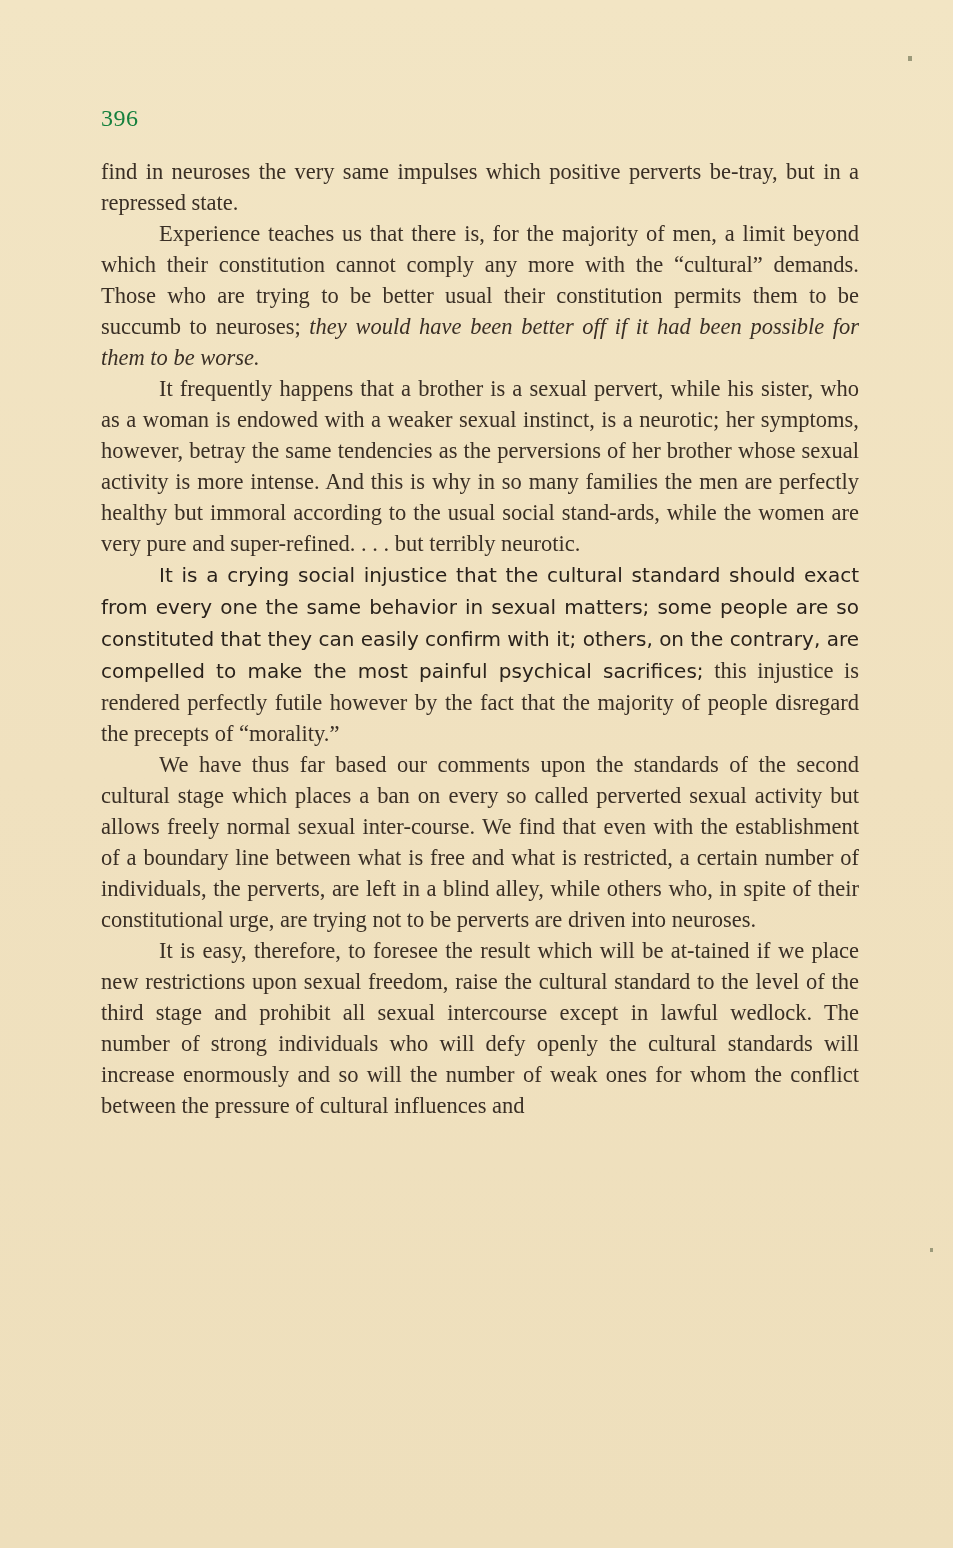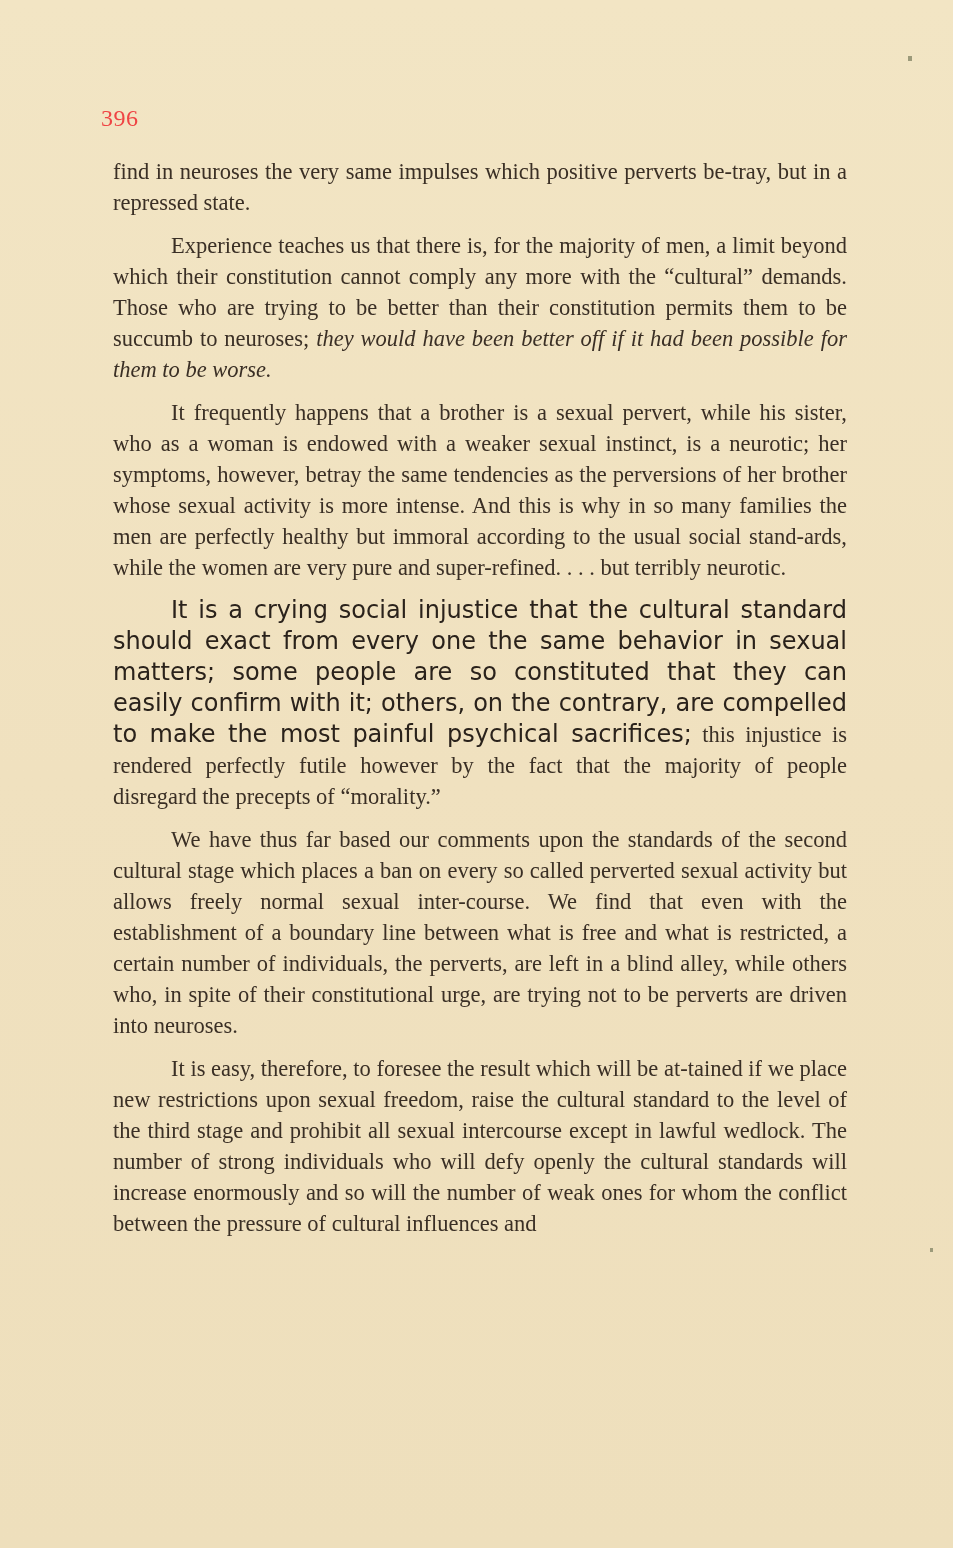--- a/index.html
+++ b/index.html
@@ -6,42 +6,42 @@
   body {
     width: 953px; height: 1548px; overflow: hidden;
     background: #f1e3c1;
     background: linear-gradient(180deg, #f2e5c4 0%, #f0e1bf 50%, #eedfbc 100%);
     font-family: "Liberation Serif", "DejaVu Serif", serif;
     color: #3a2f25;
     position: relative;
   }
   .page { position: absolute; left: 101px; top: 98px; width: 758px; }
   .running-head {
-    font-size: 24px; letter-spacing: 0.5px; color: #ef4444;
+    font-size: 24px; letter-spacing: 0.5px; color: #15803d;
     display: flex; gap: 34px; height: 40px; align-items: center;
   }
   .body-text { margin-top: 18px; font-size: 22.5px; line-height: 31px; text-align: justify; }
-  .body-text p { margin: 12px; text-indent: 0; }
+  .body-text p { margin: 0; text-indent: 0; }
   .body-text p.indent { text-indent: 58px; }
   .body-text em { font-style: italic; }
-  .bold-seg { font-family: "DejaVu Sans", sans-serif; font-size: 24px; color: #2a221b; }
+  .bold-seg { font-family: "DejaVu Sans", sans-serif; font-size: 20px; color: #2a221b; }
   .speck { position: absolute; background: #9c9a7a; }
 </style>
 </head>
 <body>
 
 <div class="speck" style="left:908px;top:56px;width:4px;height:5px;"></div>
 <div class="speck" style="left:930px;top:1248px;width:3px;height:4px;"></div>
 
 <div class="page">
   <div class="running-head">
     <span>396</span>
   </div>
 
   <div class="body-text">
     <p><span>find in neuroses the very same impulses which positive perverts be-tray, but in a repressed state.</span></p>
-    <p class="indent"><span>Experience teaches us that there is, for the majority of men, a limit beyond which their constitution cannot comply any more with the “cultural” demands. Those who are trying to be better than their constitution permits them to be succumb to neuroses;</span> <em>they would have been better off if it had been possible for them to be worse.</em></p>
+    <p class="indent"><span>Experience teaches us that there is, for the majority of men, a limit beyond which their constitution cannot comply any more with the “cultural” demands. Those who are trying to be better usual their constitution permits them to be succumb to neuroses;</span> <em>they would have been better off if it had been possible for them to be worse.</em></p>
     <p class="indent"><span>It frequently happens that a brother is a sexual pervert, while his sister, who as a woman is endowed with a weaker sexual instinct, is a neurotic; her symptoms, however, betray the same tendencies as the perversions of her brother whose sexual activity is more intense. And this is why in so many families the men are perfectly healthy but immoral according to the usual social stand-ards, while the women are very pure and super-refined. . . . but terribly neurotic.</span></p>
     <p class="indent"><span class="bold-seg">It is a crying social injustice that the cultural standard should exact from every one the same behavior in sexual matters; some people are so constituted that they can easily confirm with it; others, on the contrary, are compelled to make the most painful psychical sacrifices;</span><span> this injustice is rendered perfectly futile however by the fact that the majority of people disregard the precepts of “morality.”</span></p>
     <p class="indent"><span>We have thus far based our comments upon the standards of the second cultural stage which places a ban on every so called perverted sexual activity but allows freely normal sexual inter-course. We find that even with the establishment of a boundary line between what is free and what is restricted, a certain number of individuals, the perverts, are left in a blind alley, while others who, in spite of their constitutional urge, are trying not to be perverts are driven into neuroses.</span></p>
     <p class="indent"><span>It is easy, therefore, to foresee the result which will be at-tained if we place new restrictions upon sexual freedom, raise the cultural standard to the level of the third stage and prohibit all sexual intercourse except in lawful wedlock. The number of strong individuals who will defy openly the cultural standards will increase enormously and so will the number of weak ones for whom the conflict between the pressure of cultural influences and</span></p>
   </div>
 </div>
 
 </body></html>

